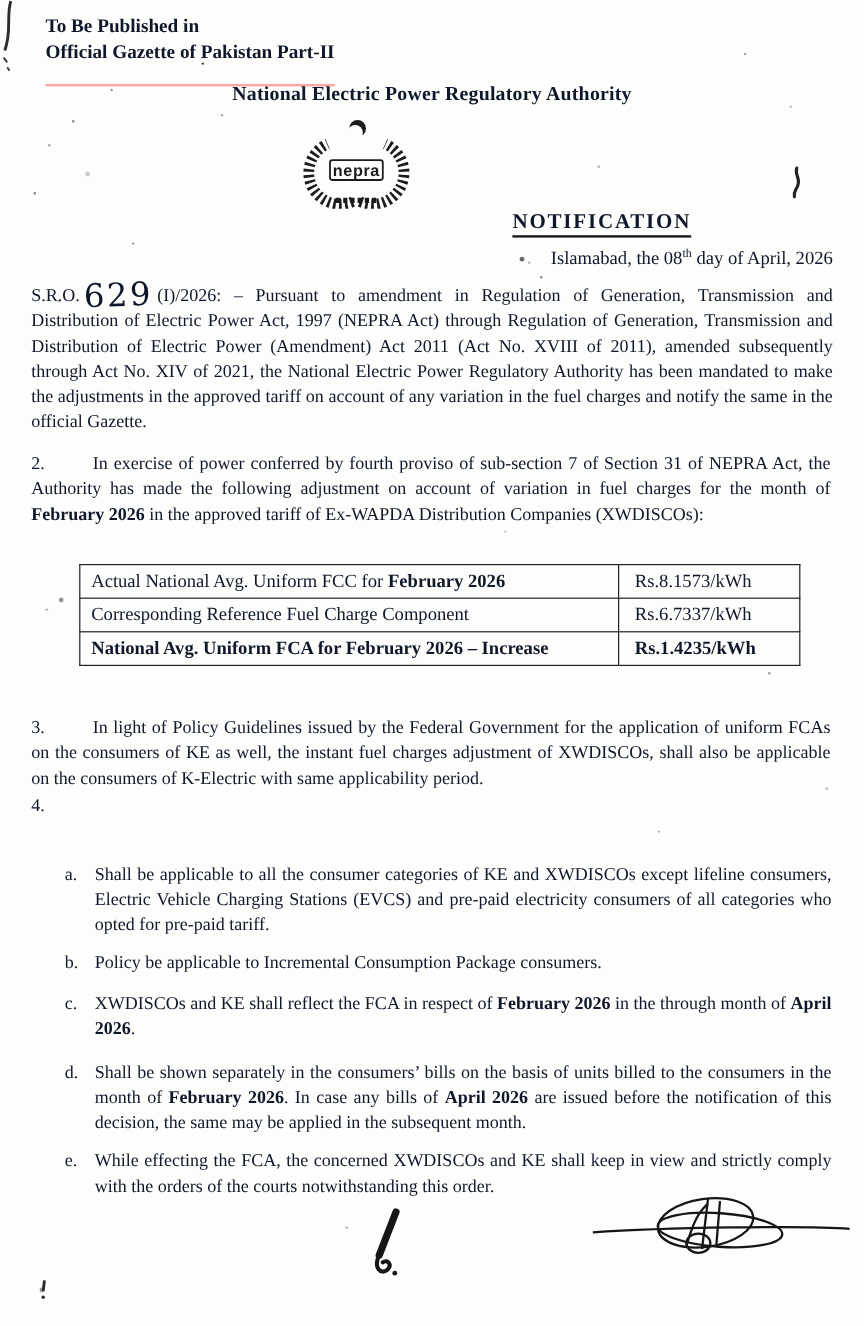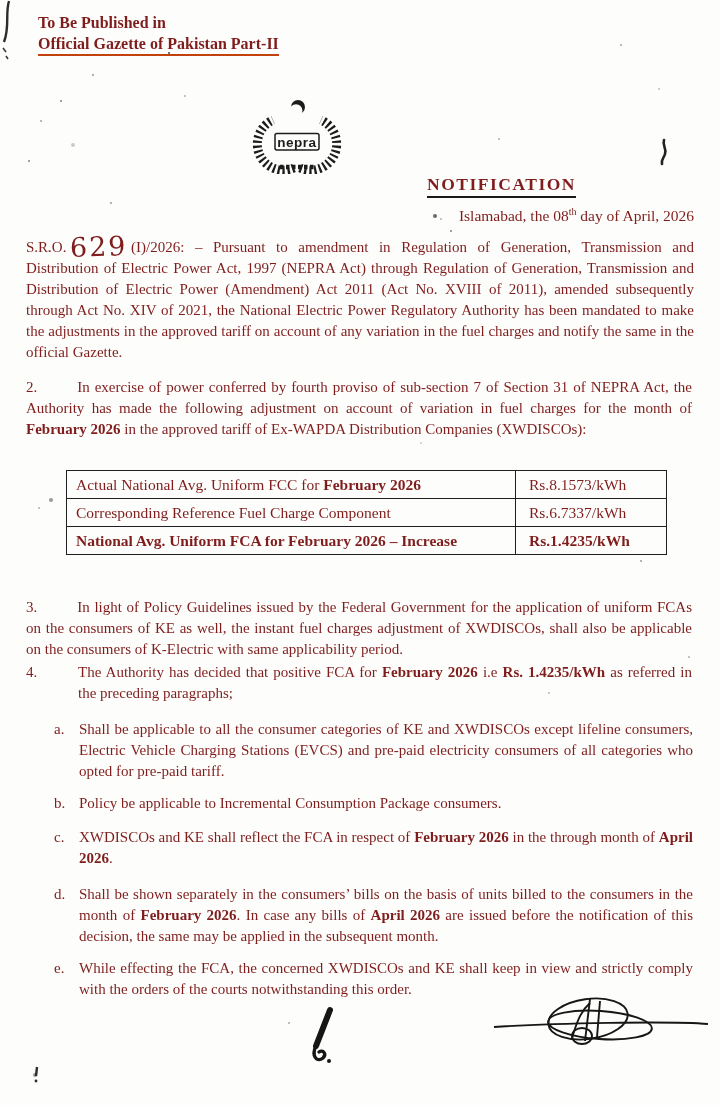--- a/index.html
+++ b/index.html
@@ -2,27 +2,27 @@
 <html><head>
 <meta charset="utf-8">
 <style>
   html,body{margin:0;padding:0;background:#e8e8e8;}
   .page{
     position:relative;
     width:720px;height:1105px;
     margin:0 auto;
     background:#fdfdfb;
     font-family:"Liberation Serif",serif;
-    color:#7f1d1d;
+    color:#0f172a;
     overflow:hidden;
   }
   .abs{position:absolute;}
   
   .gazette{top:12px;left:38px;font-weight:bold;font-size:16px;line-height:21px;}
-  .gazette .u{border-bottom:2px solid #c2410c;padding-bottom:0;display:inline-block;}
+  .gazette .u{border-bottom:2px solid #fca5a5;padding-bottom:16px;display:inline-block;}
   .authority{top:68px;left:0;width:720px;text-align:center;font-weight:bold;font-size:16.5px;letter-spacing:.2px;}
   .logo-wrap{top:96px;left:0;width:594px;text-align:center;}
   .notif-wrap{top:174px;left:0;width:576px;text-align:right;}
   .notif-wrap .notif{display:inline-block;font-weight:bold;font-size:17.5px;letter-spacing:1.5px;border-bottom:2.5px solid #1a1a1a;padding-bottom:1px;}
   .dateline{top:206px;right:26px;font-size:15.5px;}
   .dateline sup{font-size:10px;vertical-align:6px;}
   
   .para{font-size:15px;line-height:21px;text-align:justify;}
   .sro{top:237px;left:26px;width:668px;}
   .sro .lbl{font-weight:normal;}
@@ -83,20 +83,21 @@
   <svg class="abs" style="top:1066px;left:32px;" width="10" height="18" viewBox="0 0 10 18">
     <path d="M5 1 L4 10" stroke="#2c2c2c" stroke-width="2.4" fill="none"></path>
     <circle cx="4" cy="15" r="1.4" fill="#2c2c2c"></circle>
   </svg>
 
   <div class="abs gazette">
     <div>To Be Published in</div>
     <div class="u">Official Gazette of Pakistan Part-II</div>
   </div>
 
+  <div class="abs authority">National Electric Power Regulatory Authority</div>
 
   <div class="abs logo-wrap">
     <svg width="96" height="78" viewBox="0 0 96 78">
       <circle cx="49" cy="11" r="7" fill="#1c1c1c"></circle>
       <circle cx="47" cy="14.6" r="6.4" fill="#fdfdfb"></circle>
       <g stroke="#1c1c1c" stroke-width="9" fill="none" stroke-dasharray="2.2 2.6">
         <path d="M 45 72 A 26 26 0 0 1 24 24"></path>
         <path d="M 51 72 A 26 26 0 0 0 72 24"></path>
       </g>
       <circle cx="48" cy="46" r="18" fill="#fdfdfb"></circle>
@@ -128,21 +129,21 @@
       </tr>
       <tr class="bold">
         <td class="c1"><span class="b">National Avg. Uniform FCA for February 2026 – Increase</span></td>
         <td class="c2">Rs.1.4235/kWh</td>
       </tr>
     </tbody>
   </table>
 
   <div class="abs para p3"><span class="pnum">3.</span><span class="tab"></span><span><span>In light of Policy Guidelines issued by the Federal Government for the application of uniform FCAs on the consumers of KE as well, the instant fuel charges adjustment of XWDISCOs, shall also be applicable on the consumers of K-Electric with same applicability period.</span></span></div>
 
-  <div class="abs para p4"><span class="pnum pnum-abs">4.</span><span><span>The Authority has decided that positive FCA for </span><span class="b">February 2026</span><span> i.e </span><span class="b">Rs. 1.4235/kWh</span><span> as referred in the preceding paragraphs;</span></span></div>
+  <div class="abs para p4"><span class="pnum pnum-abs">4.</span></div>
 
   <div class="li li-a"><span class="marker">a.</span><span><span>Shall be applicable to all the consumer categories of KE and XWDISCOs except lifeline consumers, Electric Vehicle Charging Stations (EVCS) and pre-paid electricity consumers of all categories who opted for pre-paid tariff.</span></span></div>
   <div class="li li-b"><span class="marker">b.</span><span><span>Policy be applicable to Incremental Consumption Package consumers.</span></span></div>
   <div class="li li-c"><span class="marker">c.</span><span><span>XWDISCOs and KE shall reflect the FCA in respect of </span><span class="b">February 2026</span><span> in the through month of </span><span class="b">April 2026</span><span>.</span></span></div>
   <div class="li li-d"><span class="marker">d.</span><span><span>Shall be shown separately in the consumers’ bills on the basis of units billed to the consumers in the month of </span><span class="b">February 2026</span><span>. In case any bills of </span><span class="b">April 2026</span><span> are issued before the notification of this decision, the same may be applied in the subsequent month.</span></span></div>
   <div class="li li-e"><span class="marker">e.</span><span><span>While effecting the FCA, the concerned XWDISCOs and KE shall keep in view and strictly comply with the orders of the courts notwithstanding this order.</span></span></div>
 
   <svg class="abs" style="top:1006px;left:300px;" width="44" height="64" viewBox="0 0 44 64">
     <path d="M30 4 L16 40" stroke="#161616" stroke-width="6" stroke-linecap="round" fill="none"></path>
     <path d="M16 40 C11 50 17 57 23 52 C27 48 23 43 19 46" stroke="#161616" stroke-width="3.4" fill="none" stroke-linecap="round"></path>

